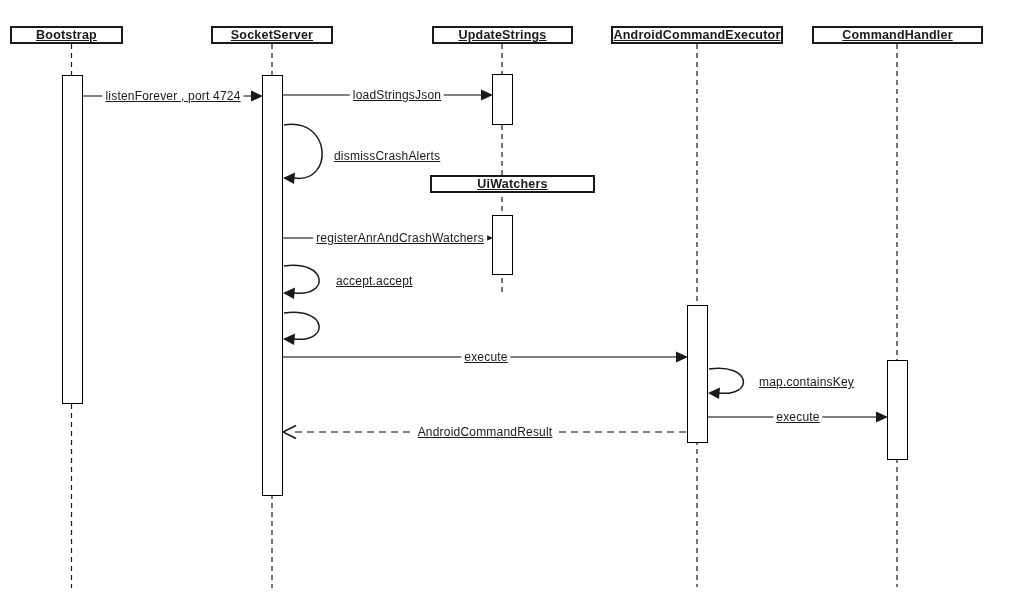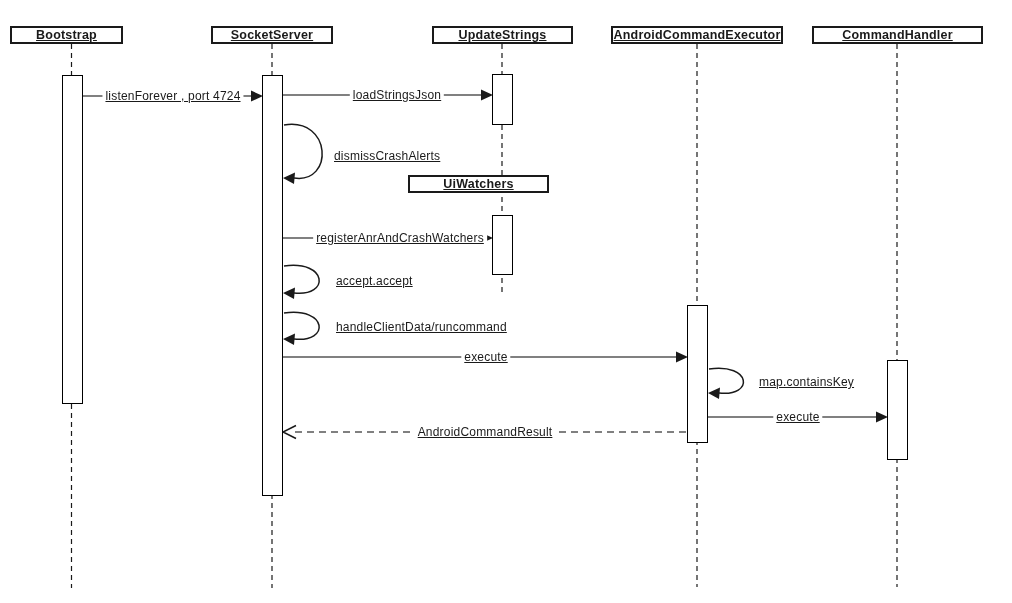--- a/index.html
+++ b/index.html
@@ -82,35 +82,34 @@
   </div>
   <div class="pbox" style="left:611px; top:26px; width:172px; height:18px;">
     <span>AndroidCommandExecutor</span>
   </div>
   <div class="pbox" style="left:432px; top:26px; width:141px; height:18px;">
     <span>UpdateStrings</span>
   </div>
   <div class="pbox" style="left:812px; top:26px; width:171px; height:18px;">
     <span>CommandHandler</span>
   </div>
-  <div class="pbox" style="left:408px; top:175px; width:141px; height:18px;">
+  <div class="pbox" style="left:430px; top:175px; width:165px; height:18px;">
     <span>UiWatchers</span>
   </div>
 
   <div class="bar" style="left:62px;  top:75px;  width:21px; height:329px;"></div>
   <div class="bar" style="left:262px; top:75px;  width:21px; height:421px;"></div>
   <div class="bar" style="left:492px; top:74px;  width:21px; height:51px;"></div>
   <div class="bar" style="left:492px; top:215px; width:21px; height:60px;"></div>
   <div class="bar" style="left:687px; top:305px; width:21px; height:138px;"></div>
   <div class="bar" style="left:887px; top:360px; width:21px; height:100px;"></div>
 
   <div class="mlabel" style="left:173px; top:96px;">listenForever , port 4724</div>
   <div class="mlabel" style="left:397px; top:95px;">loadStringsJson</div>
   <div class="slabel" style="left:332px; top:156px;">dismissCrashAlerts</div>
   <div class="mlabel" style="left:400px; top:238px;">registerAnrAndCrashWatchers</div>
   <div class="slabel" style="left:334px; top:281px;">accept.accept</div>
-  <div class="slabel" style="left:334px; top:327px;">handleClientData/runcommand</div>
   <div class="mlabel" style="left:486px; top:357px;">execute</div>
   <div class="slabel" style="left:757px; top:382px;">map.containsKey</div>
   <div class="mlabel" style="left:798px; top:417px;">execute</div>
   <div class="mlabel" style="left:485px; top:432px;">AndroidCommandResult</div>
 
 </div>
 
 </body></html>

